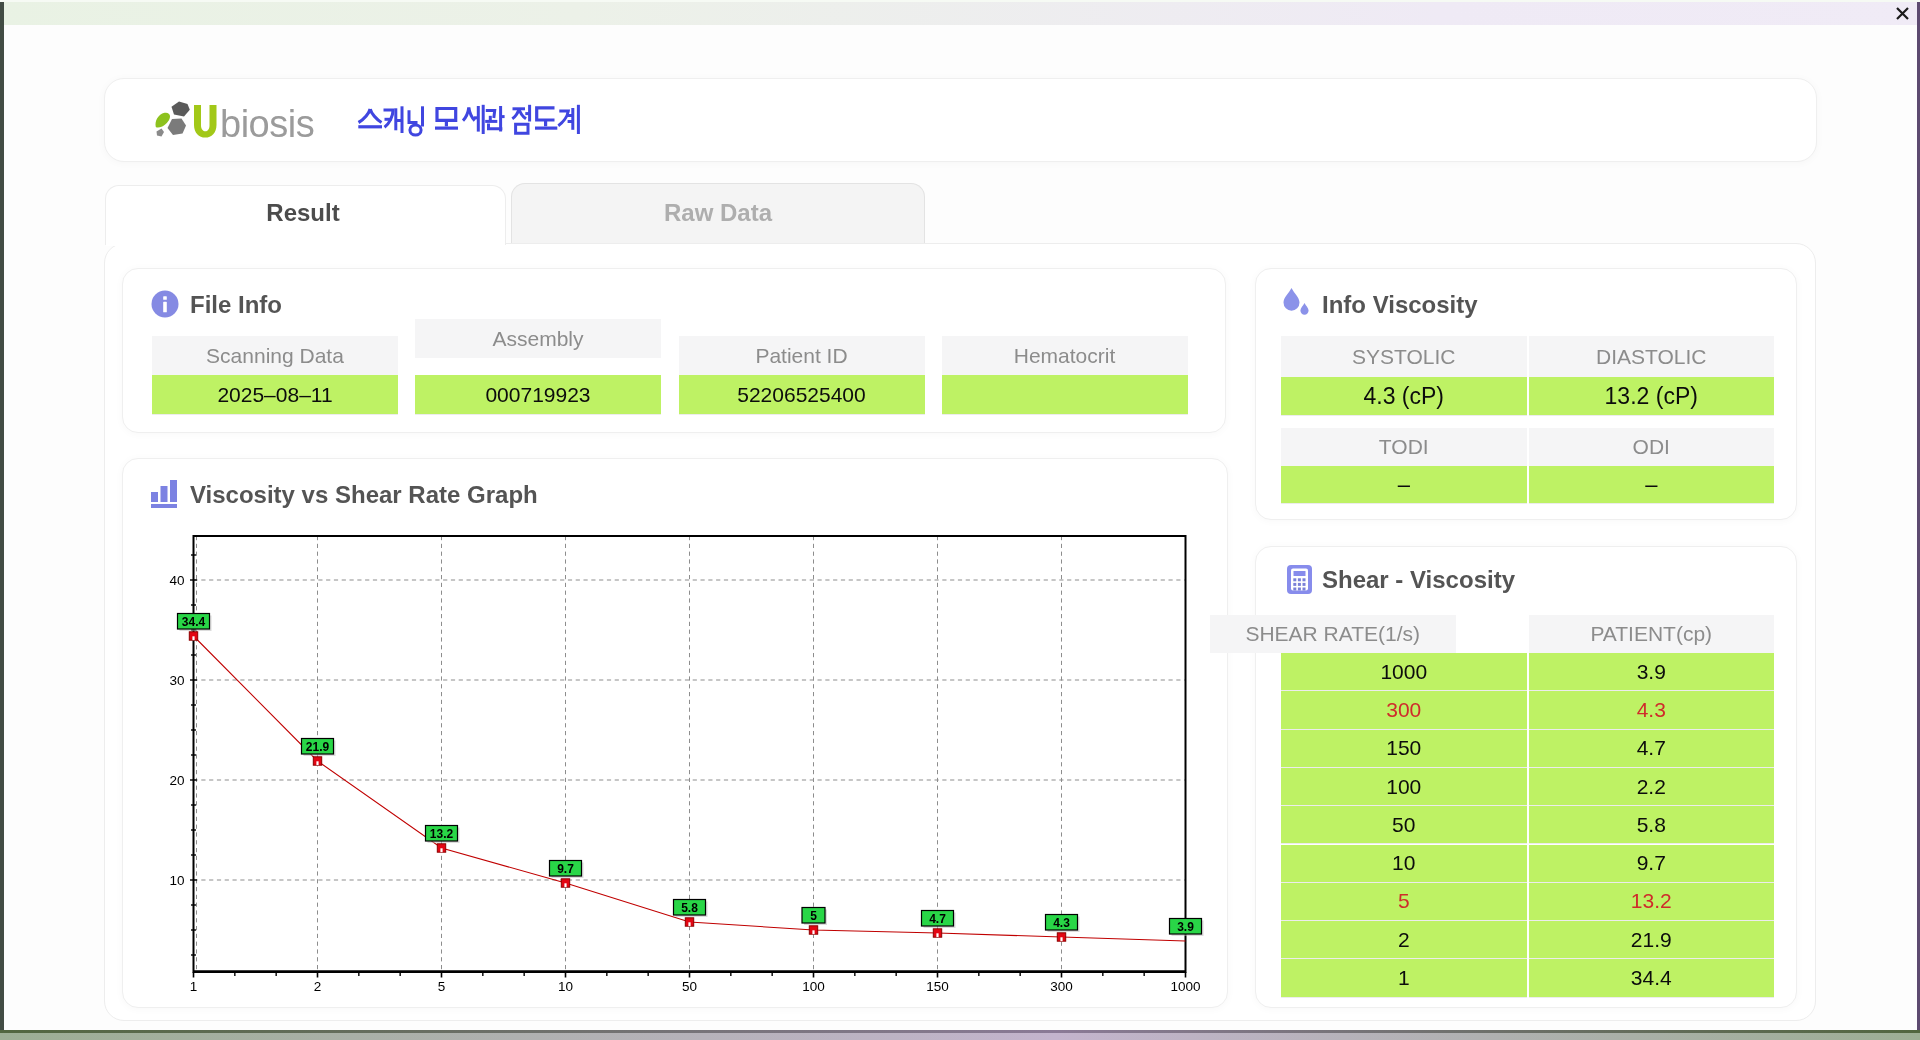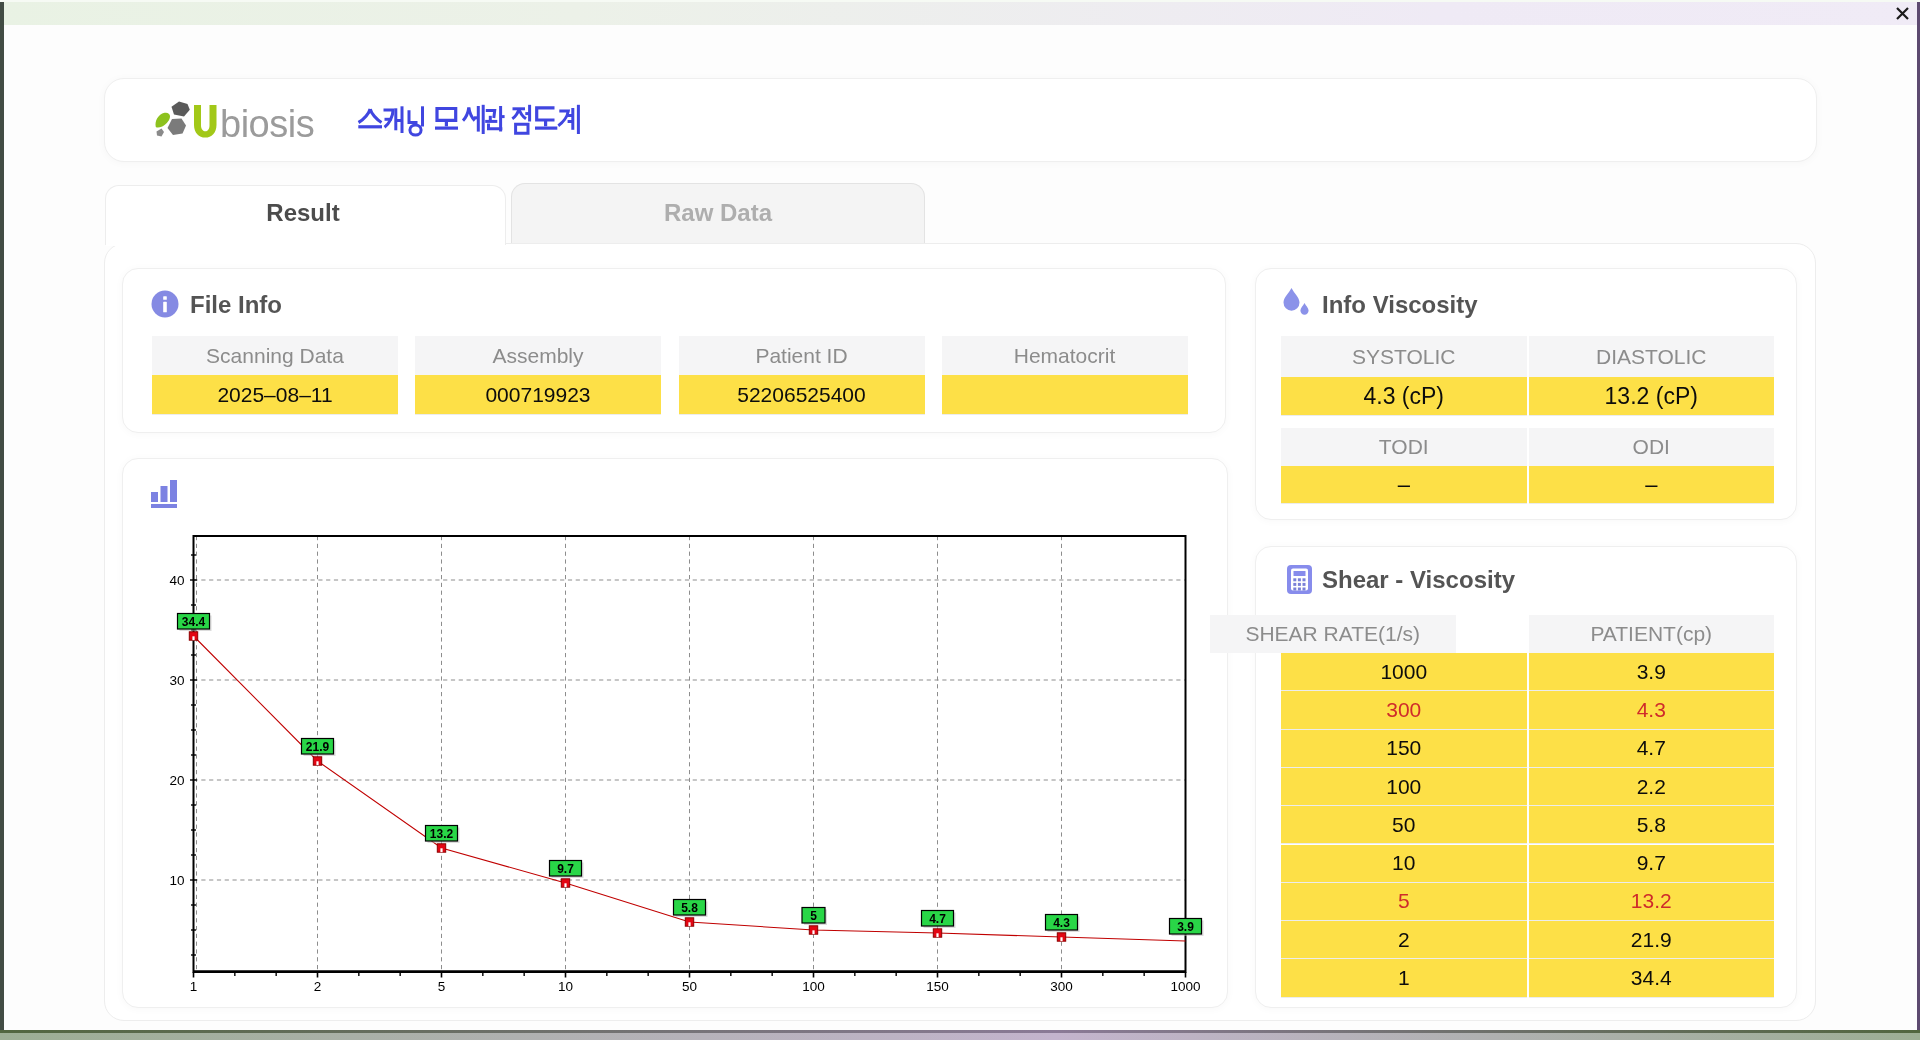--- a/index.html
+++ b/index.html
@@ -4,21 +4,21 @@
 <style>
   * { margin:0; padding:0; box-sizing:border-box; }
   html,body { width:1920px; height:1040px; background:#fdfdfd; overflow:hidden;
     font-family:"Liberation Sans", sans-serif; }
   .abs { position:absolute; }
   .card { position:absolute; background:#fff; border:1px solid #efefef; border-radius:16px;
     box-shadow:0 1px 8px rgba(0,0,0,0.03); }
   .ctitle { position:absolute; font-weight:bold; font-size:24px; color:#545454; }
   .hcell { position:absolute; background:#f5f5f6; color:#8c8c8c; font-size:21px;
     display:flex; align-items:center; justify-content:center; }
-  .vcell { position:absolute; background:#fde047; color:#0c0c0c; font-size:21px;
+  .vcell { position:absolute; background:#bef264; color:#0c0c0c; font-size:21px;
     display:flex; align-items:center; justify-content:center; border-bottom:1px solid #ececec; }
   svg { font-family:"Liberation Sans", sans-serif; }
 </style>
 </head>
 <body>
 <div id="stage" style="position:absolute;left:0;top:0;width:1920px;height:1040px;">
   <div class="abs" style="left:0;top:0;width:1920px;height:25px;
     background:linear-gradient(90deg,#e9f2e4,#ecf1e8 30%,#efeaf5 75%,#f0ebf6);border-top:2px solid #f6faf4;"></div>
   <svg class="abs" style="left:1896px;top:7px" width="13" height="13" viewBox="0 0 13 13">
     <path d="M1 1 L12 12 M12 1 L1 12" stroke="#1b1b1b" stroke-width="2.2"></path>
@@ -96,37 +96,38 @@
   <div class="card" style="left:122px;top:268px;width:1104px;height:165px;"></div>
   <svg class="abs" style="left:151px;top:290px" width="28" height="28" viewBox="0 0 28 28">
     <circle cx="14" cy="14" r="13.5" fill="#858ae3"></circle>
     <rect x="12.2" y="6.2" width="3.6" height="3.6" rx="0.6" fill="#fff"></rect>
     <rect x="12.2" y="11.8" width="3.6" height="10.5" rx="0.6" fill="#fff"></rect>
   </svg>
   <div class="ctitle" style="left:190px;top:291px;">File Info</div>
   <div id="fileinfo">
   <div class="hcell" style="left:152px;top:336px;width:246px;height:39px;">Scanning Data</div>
   <div class="vcell" style="left:152px;top:375px;width:246px;height:40px;">2025–08–11</div>
-  <div class="hcell" style="left:415px;top:336px;width:246px;height:39px;">Assembly</div>
+  <div class="hcell" style="left:415px;top:319px;width:246px;height:39px;">Assembly</div>
   <div class="vcell" style="left:415px;top:375px;width:246px;height:40px;">000719923</div>
   <div class="hcell" style="left:678.5px;top:336px;width:246px;height:39px;">Patient ID</div>
   <div class="vcell" style="left:678.5px;top:375px;width:246px;height:40px;">52206525400</div>
   <div class="hcell" style="left:941.5px;top:336px;width:246px;height:39px;">Hematocrit</div>
   <div class="vcell" style="left:941.5px;top:375px;width:246px;height:40px;"></div>
   </div>
 
   <div class="card" style="left:122px;top:458px;width:1106px;height:550px;"></div>
   <svg class="abs" style="left:150px;top:479px" width="29" height="29" viewBox="0 0 29 29">
     <g fill="#7c82e2">
       <rect x="1" y="13" width="7" height="10"></rect>
       <rect x="10.5" y="7" width="7" height="16"></rect>
       <rect x="20" y="1" width="7" height="22"></rect>
       <rect x="1" y="25" width="26" height="4"></rect>
     </g>
   </svg>
+  <div class="ctitle" style="left:190px;top:481px;">Viscosity vs Shear Rate Graph</div>
   <svg class="abs" style="left:160px;top:520px" width="1060" height="480" viewBox="0 0 1060 480">
     <rect x="33.5" y="16.0" width="992.0" height="436.0" fill="#fff" stroke="none"></rect>
     <line x1="33.5" y1="360.0" x2="1025.5" y2="360.0" stroke="#8d8d8d" stroke-width="1" stroke-dasharray="4.2,3.6"></line>
     <line x1="33.5" y1="260.0" x2="1025.5" y2="260.0" stroke="#8d8d8d" stroke-width="1" stroke-dasharray="4.2,3.6"></line>
     <line x1="33.5" y1="160.0" x2="1025.5" y2="160.0" stroke="#8d8d8d" stroke-width="1" stroke-dasharray="4.2,3.6"></line>
     <line x1="33.5" y1="60.0" x2="1025.5" y2="60.0" stroke="#8d8d8d" stroke-width="1" stroke-dasharray="4.2,3.6"></line>
     <line x1="36.5" y1="16.0" x2="36.5" y2="452.0" stroke="#8d8d8d" stroke-width="1" stroke-dasharray="4.2,3.6"></line>
     <line x1="157.5" y1="16.0" x2="157.5" y2="452.0" stroke="#8d8d8d" stroke-width="1" stroke-dasharray="4.2,3.6"></line>
     <line x1="281.5" y1="16.0" x2="281.5" y2="452.0" stroke="#8d8d8d" stroke-width="1" stroke-dasharray="4.2,3.6"></line>
     <line x1="405.5" y1="16.0" x2="405.5" y2="452.0" stroke="#8d8d8d" stroke-width="1" stroke-dasharray="4.2,3.6"></line>

